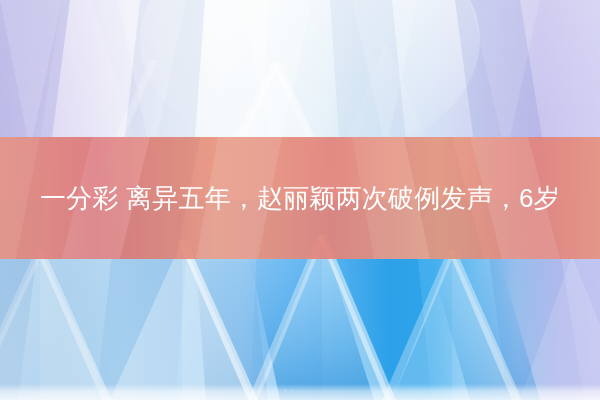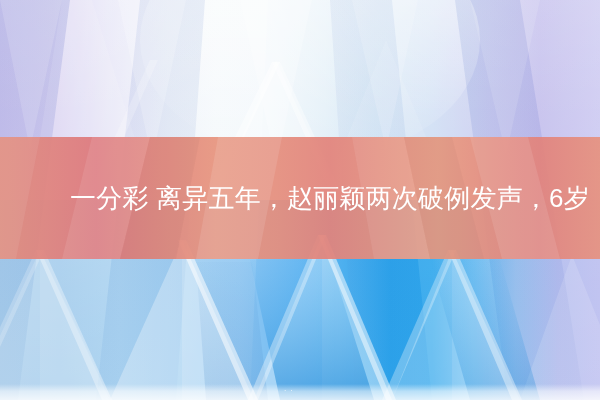--- a/index.html
+++ b/index.html
@@ -85,21 +85,21 @@
          rgba(231,148,126,0.93) 36%,
          rgba(229,142,125,0.93) 46%,
          rgba(226,131,123,0.93) 55%,
          rgba(230,144,126,0.93) 64%,
          rgba(233,156,131,0.93) 73%,
          rgba(229,141,126,0.93) 82%,
          rgba(226,131,124,0.93) 90%,
          rgba(230,146,128,0.93) 100%);
     display: flex;
     flex-direction: column;
-    align-items: flex-end;
+    align-items: center;
     justify-content: center;
   }
 
   #coral-band .band-sheen {
     position: absolute;
     left: 0; top: 0; width: 600px; height: 122px;
     pointer-events: none;
   }
 
   #headline {

